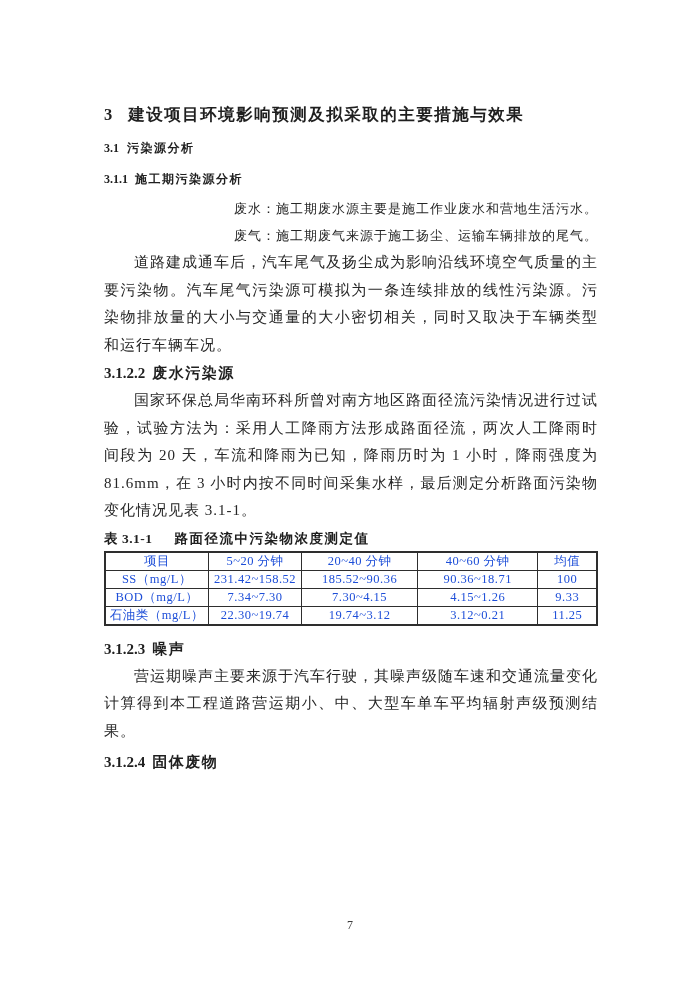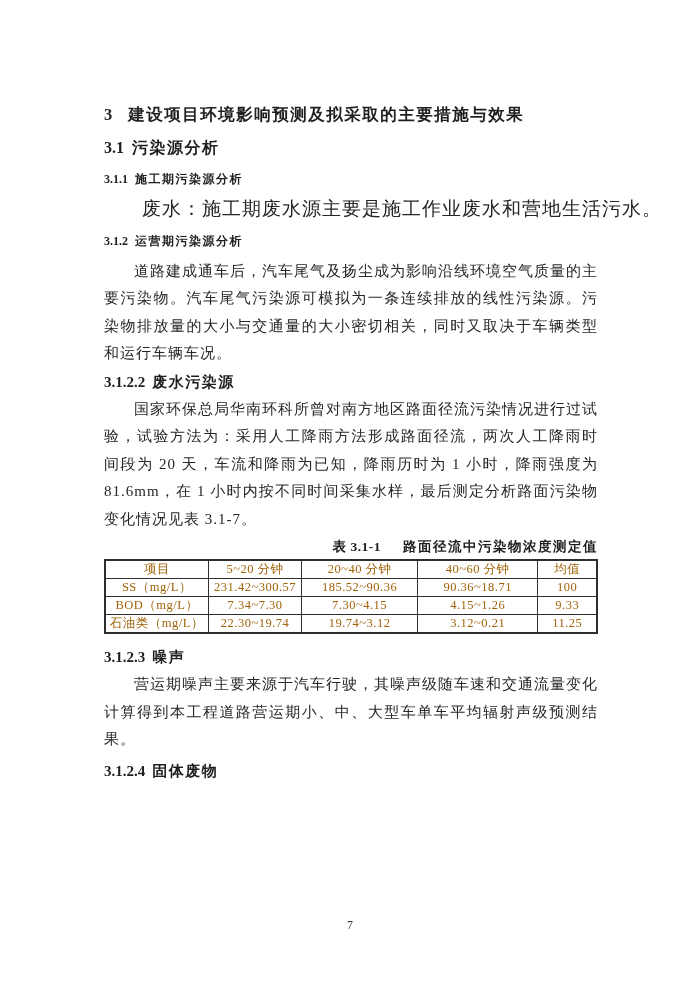--- a/index.html
+++ b/index.html
@@ -25,71 +25,71 @@
     font-family: "Liberation Serif", "DejaVu Serif", serif;
     font-weight: bold;
   }
   .sec-title {
     font-family: "Liberation Sans", "DejaVu Sans", sans-serif;
     font-weight: bold;
     letter-spacing: 1.5px;
   }
   h1 { font-size: 16.5px; line-height: 26px; margin-bottom: 8px; }
   h1 .sec-num { margin-right: 16px; }
-  h2 { font-size: 16px; line-height: 24px; margin-bottom: 8px; }
+  h2 { font-size: 12px; line-height: 24px; margin-bottom: 8px; }
   h2 .sec-num { margin-right: 8px; }
   h3 { font-size: 12px; line-height: 22px; margin: 7px 0 6px 0; }
   h3 .sec-num { margin-right: 7px; }
   h4 { font-size: 15px; line-height: 22px; }
   h4 .sec-num { margin-right: 7px; }
   .h-3121 { margin: 7px 0 4px 0; }
   .h-3122 { margin: 3px 0 3px 0; }
   .h-3123 { margin: 12px 0 3px 0; }
   .h-3124 { margin: 6px 0 0 0; }
   p.item {
     margin: 0;
-    font-size: 19px;
+    font-size: 13px;
     line-height: 26.5px;
     text-indent: 2em;
     letter-spacing: 1px;
     white-space: nowrap;
     text-align: right;
   }
   p.para {
     margin: 0;
     font-size: 15px;
     line-height: 27.5px;
     text-indent: 2em;
     text-align: justify;
     letter-spacing: 1px;
   }
   .table-caption {
     margin: 5px 0 3px 0;
-    text-align: right;
+    text-align: left;
     font-weight: bold;
     font-size: 13.5px;
     line-height: 18px;
     color: #1f1f1f;
   }
   .table-caption .cap-label { margin-right: 22px; letter-spacing: 0.5px; }
   .table-caption .cap-title { letter-spacing: 1.5px; }
   table.data-table {
     width: 100%;
     border-collapse: collapse;
     table-layout: fixed;
     font-size: 12.5px;
     border: 2px solid #2e2e2e;
   }
   table.data-table th, table.data-table td {
     border: 1px solid #2e2e2e;
     text-align: center;
     vertical-align: middle;
     padding: 0 2px;
     font-weight: normal;
-    color: #a16207;
+    color: #1d4ed8;
     letter-spacing: 0.5px;
     overflow: hidden;
     white-space: nowrap;
   }
   table.data-table th { height: 18px; }
   table.data-table td { height: 15px; }
   .page-footer {
     position: absolute;
     left: 0;
     bottom: 56px;
@@ -111,31 +111,29 @@
 
     <h2>
       <span class="sec-num">3.1</span><span class="sec-title">污染源分析</span>
     </h2>
 
     <h3>
       <span class="sec-num">3.1.1</span><span class="sec-title">施工期污染源分析</span>
     </h3>
 
     <p class="item">废水：施工期废水源主要是施工作业废水和营地生活污水。</p>
+    <p class="item">废气：施工期废气来源于施工扬尘、运输车辆排放的尾气。</p>
 
-    <h3>
-      <span class="sec-num">3.1.2</span><span class="sec-title">运营期污染源分析</span>
-    </h3>
 
     <p class="para">道路建成通车后，汽车尾气及扬尘成为影响沿线环境空气质量的主要污染物。汽车尾气污染源可模拟为一条连续排放的线性污染源。污染物排放量的大小与交通量的大小密切相关，同时又取决于车辆类型和运行车辆车况。</p>
 
     <h4 class="h-3122">
       <span class="sec-num">3.1.2.2</span><span class="sec-title">废水污染源</span>
     </h4>
-    <p class="para">国家环保总局华南环科所曾对南方地区路面径流污染情况进行过试验，试验方法为：采用人工降雨方法形成路面径流，两次人工降雨时间段为 20 天，车流和降雨为已知，降雨历时为 1 小时，降雨强度为 81.6mm，在 1 小时内按不同时间采集水样，最后测定分析路面污染物变化情况见表 3.1-7。</p>
+    <p class="para">国家环保总局华南环科所曾对南方地区路面径流污染情况进行过试验，试验方法为：采用人工降雨方法形成路面径流，两次人工降雨时间段为 20 天，车流和降雨为已知，降雨历时为 1 小时，降雨强度为 81.6mm，在 3 小时内按不同时间采集水样，最后测定分析路面污染物变化情况见表 3.1-1。</p>
 
     <div class="table-caption">
       <span class="cap-label">表 3.1-1</span><span class="cap-title">路面径流中污染物浓度测定值</span>
     </div>
 
     <table class="data-table">
       <colgroup>
         <col style="width:21%">
         <col style="width:19%">
         <col style="width:23.5%">
@@ -147,21 +145,21 @@
           <th>项目</th>
           <th>5~20 分钟</th>
           <th>20~40 分钟</th>
           <th>40~60 分钟</th>
           <th>均值</th>
         </tr>
       </thead>
       <tbody>
         <tr>
           <td>SS（mg/L）</td>
-          <td>231.42~300.57</td>
+          <td>231.42~158.52</td>
           <td>185.52~90.36</td>
           <td>90.36~18.71</td>
           <td>100</td>
         </tr>
         <tr>
           <td>BOD（mg/L）</td>
           <td>7.34~7.30</td>
           <td>7.30~4.15</td>
           <td>4.15~1.26</td>
           <td>9.33</td>

